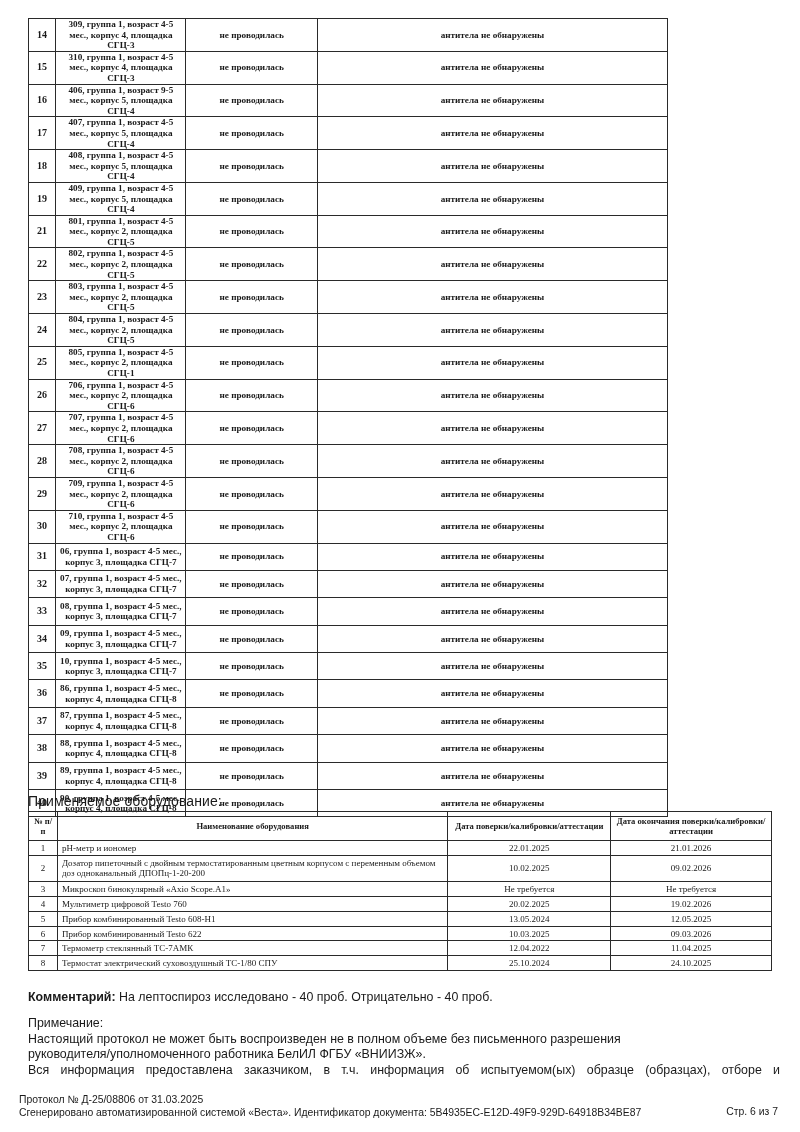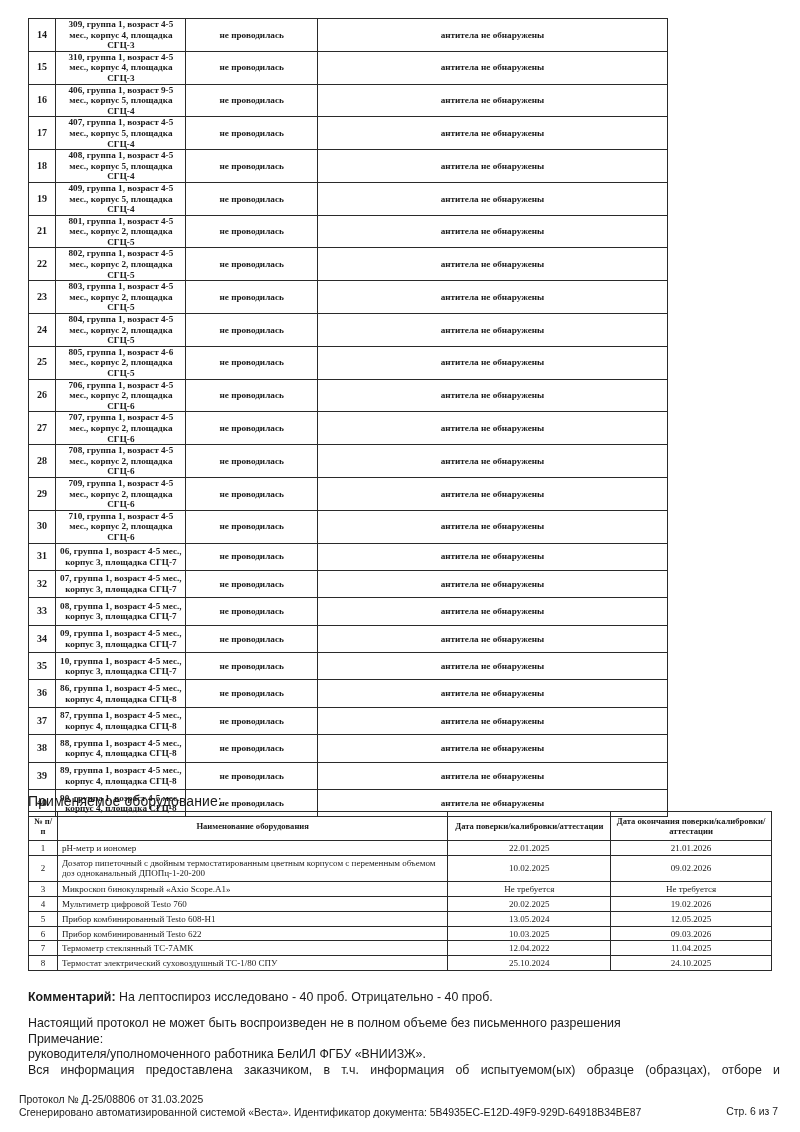--- a/index.html
+++ b/index.html
@@ -114,21 +114,21 @@
         <td class="result">антитела не обнаружены</td>
       </tr>
       <tr>
         <td class="num">24</td>
         <td class="name">804, группа 1, возраст 4-5 мес., корпус 2, площадка СГЦ-5</td>
         <td class="method">не проводилась</td>
         <td class="result">антитела не обнаружены</td>
       </tr>
       <tr>
         <td class="num">25</td>
-        <td class="name">805, группа 1, возраст 4-6 мес., корпус 2, площадка СГЦ-5</td>
+        <td class="name">805, группа 1, возраст 4-5 мес., корпус 2, площадка СГЦ-1</td>
         <td class="method">не проводилась</td>
         <td class="result">антитела не обнаружены</td>
       </tr>
       <tr>
         <td class="num">26</td>
         <td class="name">706, группа 1, возраст 4-5 мес., корпус 2, площадка СГЦ-6</td>
         <td class="method">не проводилась</td>
         <td class="result">антитела не обнаружены</td>
       </tr>
       <tr>
@@ -279,21 +279,21 @@
         <td class="c">24.10.2025</td>
       </tr>
     </tbody>
 </table>
 
 <div id="comment" class="prose">
   <b>Комментарий:</b><span> На лептоспироз исследовано - 40 проб. Отрицательно - 40 проб.</span>
 </div>
 
 <div id="note" class="prose">
+  <div>Примечание:</div>
   <div>Настоящий протокол не может быть воспроизведен не в полном объеме без письменного разрешения</div>
-  <div>Примечание:</div>
   <div>руководителя/уполномоченного работника БелИЛ ФГБУ «ВНИИЗЖ».</div>
   <div class="just">Вся информация предоставлена заказчиком, в т.ч. информация об испытуемом(ых) образце (образцах), отборе и</div>
 </div>
 
 <div id="footer-1" class="footer">Протокол № Д-25/08806 от 31.03.2025</div>
 <div id="footer-2" class="footer">Сгенерировано автоматизированной системой «Веста». Идентификатор документа: 5B4935EC-E12D-49F9-929D-64918B34BE87</div>
 <div id="footer-page">Стр. 6 из 7</div>
 
 </body></html>

